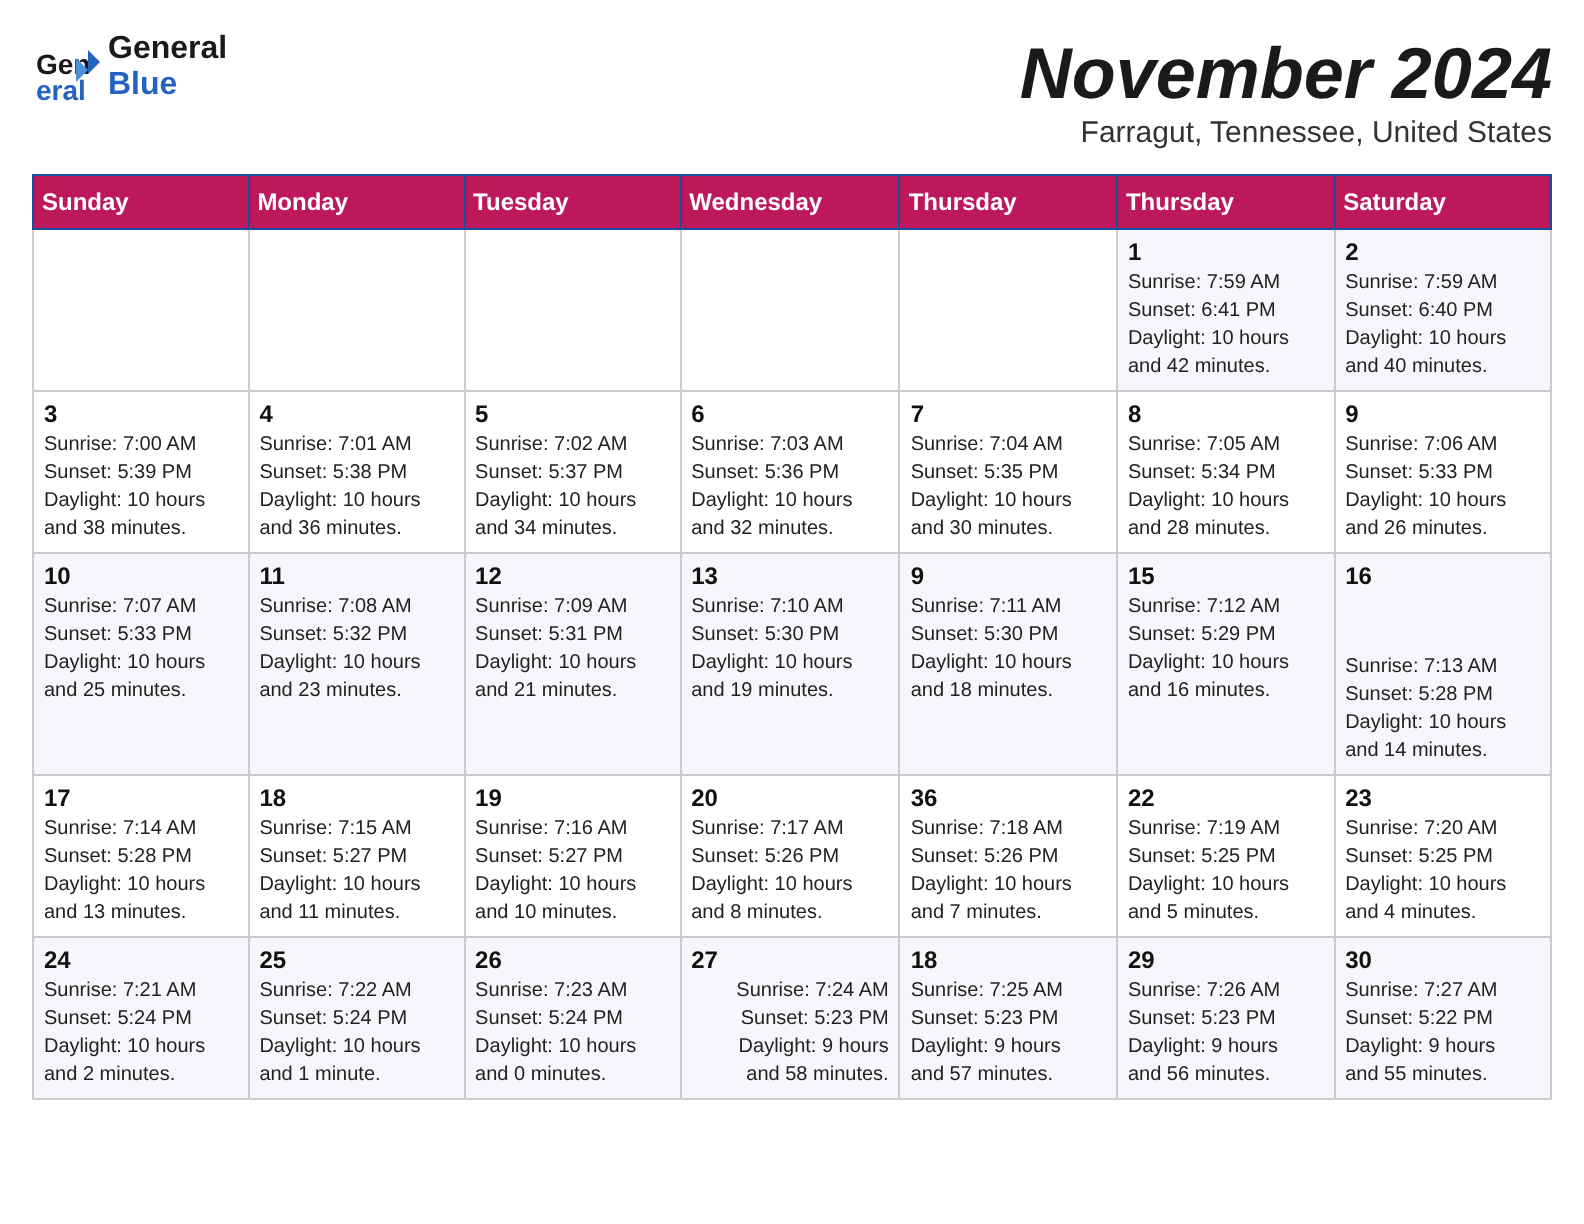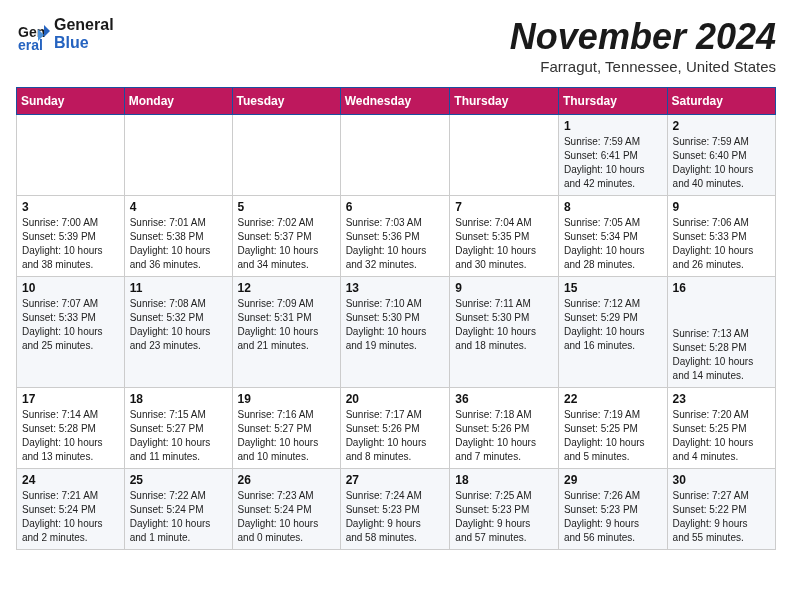--- a/index.html
+++ b/index.html
@@ -304,21 +304,21 @@
         </td>
         <td>
           <div class="day-num">26</div>
           <div class="day-info" style="white-space: pre-line;">Sunrise: 7:23 AM
 Sunset: 5:24 PM
 Daylight: 10 hours
 and 0 minutes.</div>
         </td>
         <td>
           <div class="day-num">27</div>
-          <div class="day-info" style="white-space: pre-line;">Sunrise: 7:24 AM
+          <div class="day-info" style="white-space: pre-line; text-align: right;">Sunrise: 7:24 AM
 Sunset: 5:23 PM
 Daylight: 9 hours
 and 58 minutes.</div>
         </td>
         <td>
           <div class="day-num">18</div>
           <div class="day-info" style="white-space: pre-line;">Sunrise: 7:25 AM
 Sunset: 5:23 PM
 Daylight: 9 hours
 and 57 minutes.</div>

